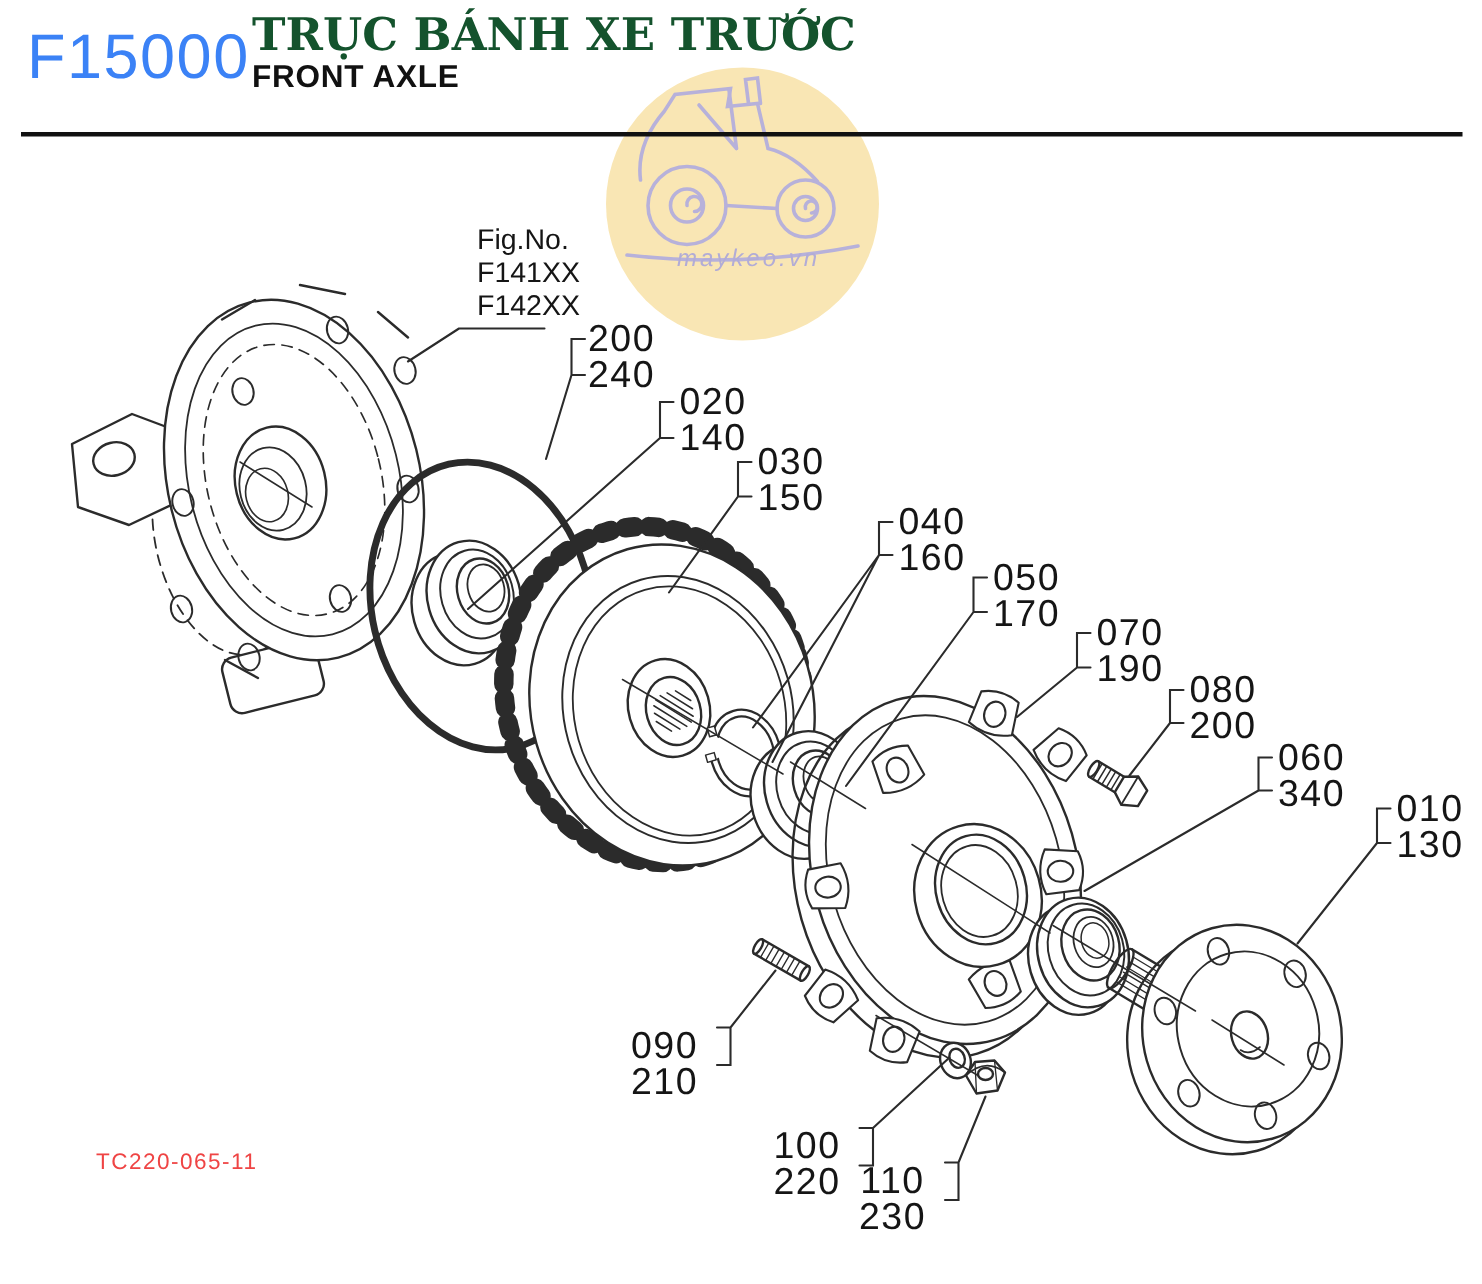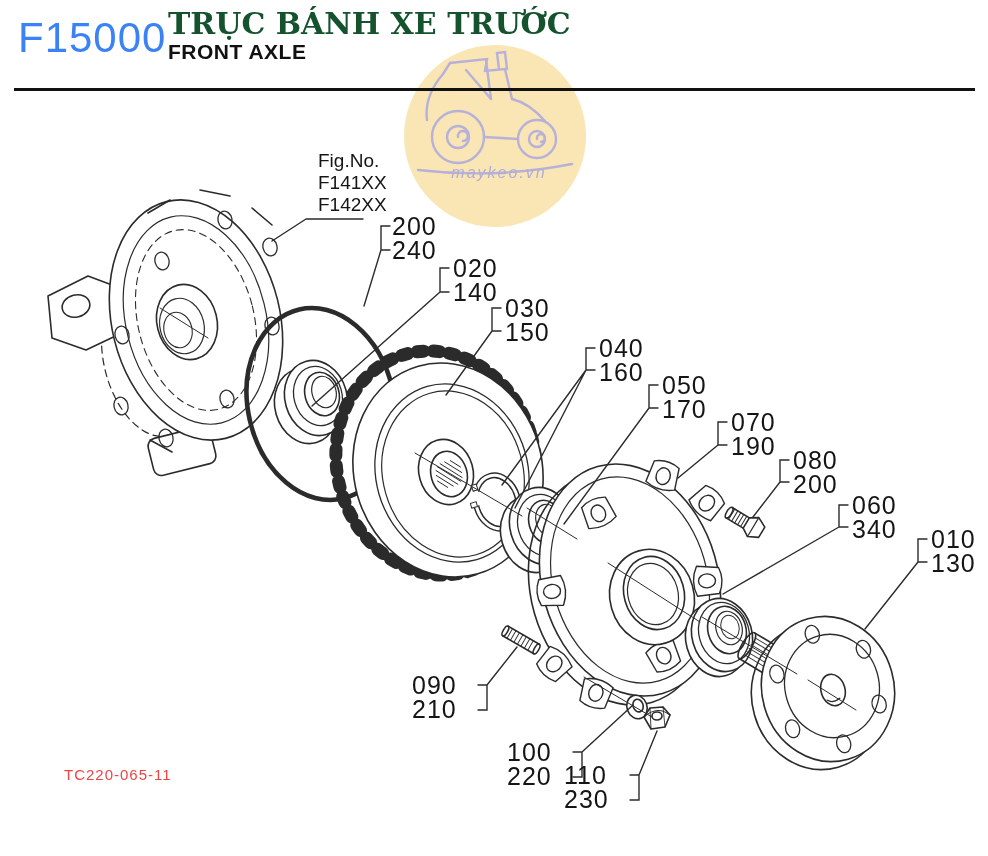--- a/index.html
+++ b/index.html
@@ -13,21 +13,21 @@
   .hdr-en{position:absolute;left:168px;top:40px;font-size:21px;font-weight:700;
           letter-spacing:.5px;color:#111;white-space:nowrap;}
   .figno{position:absolute;left:306px;top:150px;font-size:19px;line-height:22px;color:#151515;margin-left:12px;}
   .tccode{position:absolute;left:64px;top:766px;font-size:15px;letter-spacing:1px;color:#ef4444;}
   .wmtext{position:absolute;left:444px;top:164px;width:110px;text-align:center;
           font-family:Liberation Sans, sans-serif;font-style:italic;
           font-size:16px;letter-spacing:2px;color:#b2acd6;}
   .co{position:absolute;font-size:25px;line-height:24px;letter-spacing:1px;color:#151515;
       white-space:nowrap;}
   .co span{display:block;}
-  .co.ra{text-align:left;}
+  .co.ra{text-align:center;margin-top:12px;}
 </style>
 </head>
 <body>
 
 <div id="page">
 
   <svg id="art" width="988" height="856" viewBox="0 0 988 856">
 
     <g>
       <circle cx="495" cy="136" r="91" fill="#f9e6b4"></circle>

